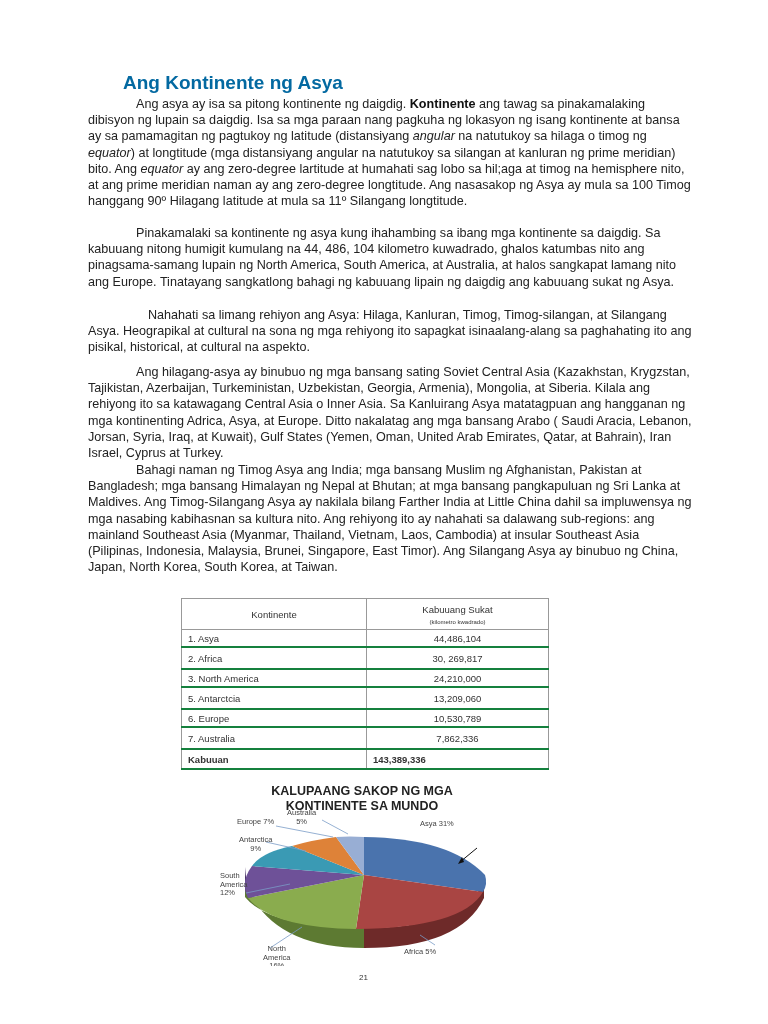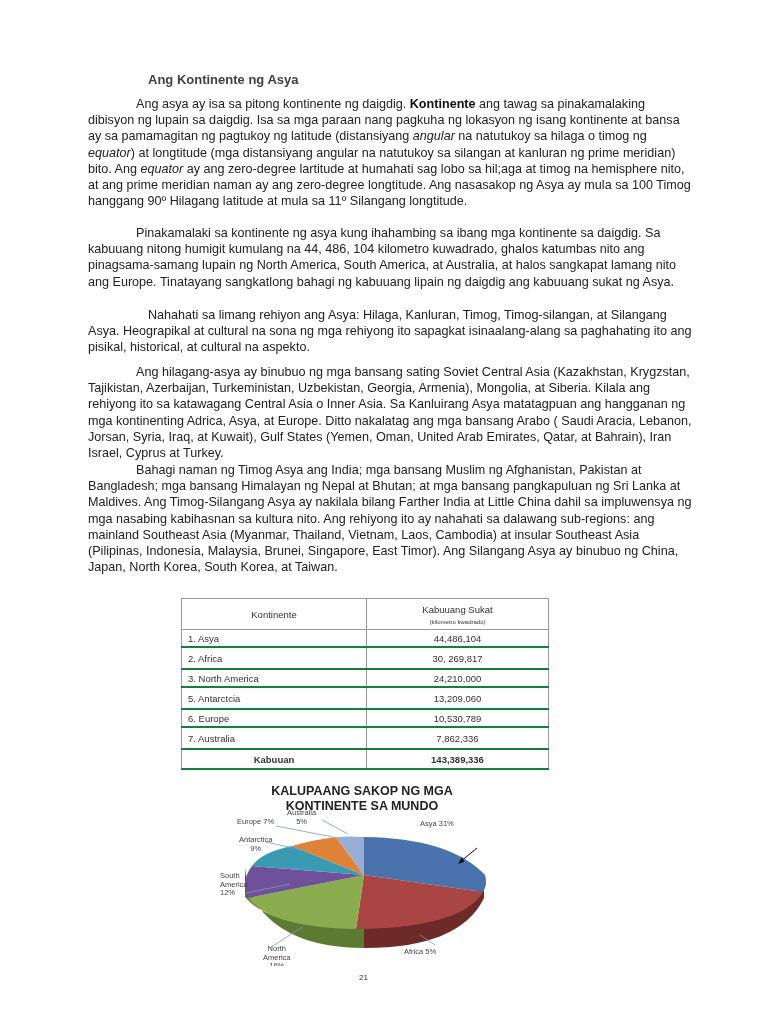--- a/index.html
+++ b/index.html
@@ -1,35 +1,35 @@
 <!DOCTYPE html>
 <html><head>
 <meta charset="utf-8">
 <style>
   html, body { margin: 0; padding: 0; background: #ffffff; }
   body { width: 768px; height: 1024px; position: relative; overflow: hidden;
          font-family: "Liberation Sans", sans-serif; color: #222; }
   .page { position: absolute; left: 0; top: 0; width: 768px; height: 1024px; }
-  .heading { position: absolute; left: 148px; top: 72px; font-size: 13px; font-weight: bold; color: #404040; }
+  .heading { position: absolute; left: 123px; top: 72px; font-size: 19px; font-weight: bold; color: #0369a1; }
   .para { position: absolute; left: 88px; width: 605px; font-size: 12.6px; line-height: 16.2px; color: #222; margin: 0; }
   .para .indent { display: inline-block; width: 48px; }
   .para .indent2 { display: inline-block; width: 60px; }
   .para b { font-weight: bold; color: #111; }
   .para i { }
 
   table.areas { position: absolute; left: 181px; top: 598px; width: 368px; border-collapse: collapse;
                 font-size: 9.5px; color: #333; }
   table.areas td, table.areas th { border: 1px solid #999; padding: 0 6px; }
   table.areas th { font-weight: normal; height: 30px; }
   table.areas th .sub { display: block; font-size: 6px; margin-top: 4px; }
   table.areas td.name { width: 172px; }
   table.areas td.val { text-align: center; }
   table.areas td { height: 16px; border-top: 1px solid #aaa; border-bottom: 2px solid #15803d; }
   table.areas tr.tall td { height: 20px; }
-  table.areas tr.total td { font-weight: bold; text-align: center; height: 18px; }
+  table.areas tr.total td { font-weight: bold; text-align: left; height: 18px; }
 
   .chart-title { position: absolute; left: 232px; top: 784px; width: 260px; text-align: center;
                  font-size: 12.5px; font-weight: bold; line-height: 15px; color: #222; }
   .chart-svg { position: absolute; left: 200px; top: 800px; }
   .lbl { position: absolute; font-size: 7.5px; color: #444; line-height: 8.5px; }
   .page-num { position: absolute; left: 359px; top: 973px; font-size: 8px; color: #333; }
 </style>
 </head>
 <body>
 

